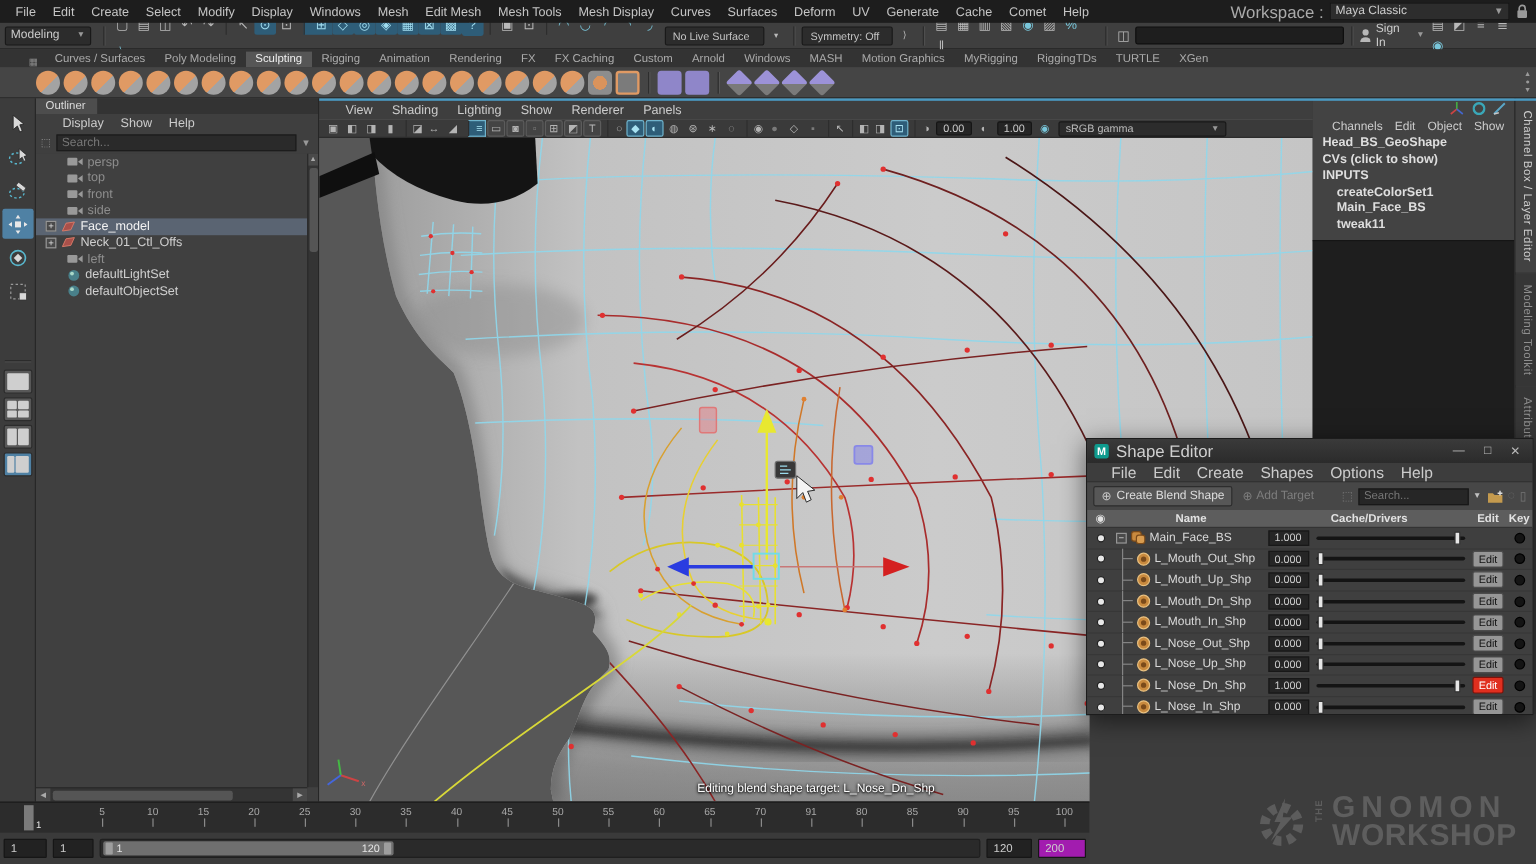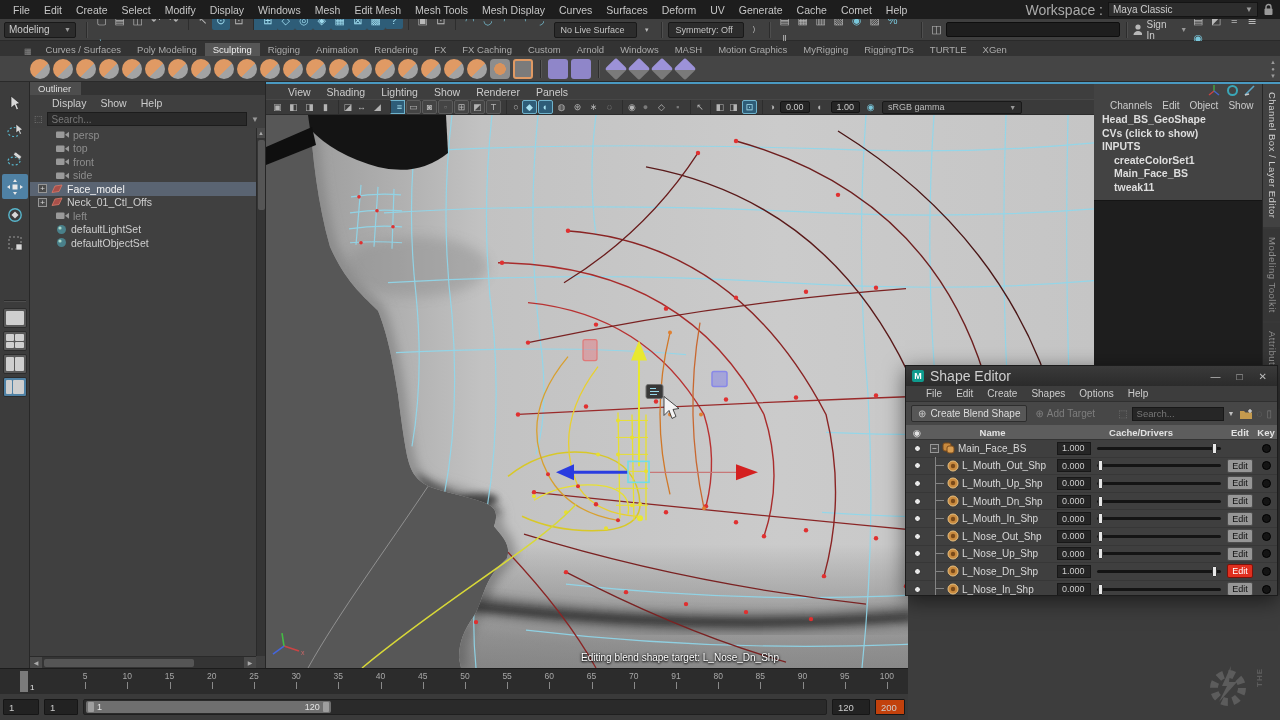--- a/index.html
+++ b/index.html
@@ -102,21 +102,21 @@
   #rightstrip{position:absolute;left:1262px;top:82px;width:18px;height:586px;background:#383838;border-left:1px solid #262626;display:flex;flex-direction:column;gap:2px;padding-top:2px}
   .vtab{writing-mode:vertical-rl;font-size:9.5px;color:#8f8f8f;background:#363636;padding:8px 2px;text-align:center;letter-spacing:.5px}
   .vtab.active{background:#424242;color:#cfcfcf}
   
   #shape-editor{position:absolute;left:905px;top:365px;width:373px;height:231px;background:#424242;border:1px solid #1c1c1c;box-shadow:0 5px 20px rgba(0,0,0,.55);z-index:6;display:flex;flex-direction:column}
   #se-title{height:20px;background:linear-gradient(#3a3a3a,#2b2b2b);display:flex;align-items:center;padding:0 6px;gap:6px}
   #se-title .ttl{font-size:14px;color:#cfcfcf}
   #se-winbtns{margin-left:auto;display:flex;gap:16px;color:#bbb;font-size:10px;padding-right:4px}
   #se-mayaicon{width:12px;height:12px;background:#0f9b8e;border-radius:2px;color:#fff;font-size:9px;font-weight:bold;display:flex;align-items:center;justify-content:center}
   #se-menus{height:16px;background:#3d3d3d;border-bottom:1px solid #303030;display:flex;align-items:center;padding-left:6px}
-  #se-menus span{padding:0 7px;font-size:10px;color:#ccc}
+  #se-menus span{padding:0 7px;font-size:13px;color:#ccc}
   #se-toolbar{height:23px;background:#474747;display:flex;align-items:center;padding:0 5px;gap:4px}
   #se-cbs-btn{height:17px;background:#575757;border:1px solid #2d2d2d;border-radius:2px;display:flex;align-items:center;gap:4px;padding:0 6px;font-size:10px;color:#ddd}
   #se-addtgt{display:flex;align-items:center;gap:3px;font-size:10px;color:#7e7e7e;padding:0 4px}
   #se-search{width:92px;height:14px;background:#262626;border:1px solid #181818;color:#bbb;font-size:9.5px;padding:0 4px;outline:none;font-family:inherit}
   #se-search::placeholder{color:#777}
   .se-tb-ic{color:#c0c0c0;font-size:10px}
   .se-tb-ic.dim{color:#767676}
   #se-header{height:15px;background:#5d5d5d;display:flex;align-items:center;font-size:9.5px;font-weight:bold;color:#e2e2e2;border-bottom:1px solid #333}
   .seh-eye{width:22px;text-align:center;font-weight:normal}
   .seh-name{flex:1;text-align:center}
@@ -1110,24 +1110,28 @@
           <span class="h"></span>
           <span class="lab">1</span>
         </span>
       <span class="labwrap">
           <span class="lab">120</span>
           <span class="h"></span>
         </span>
     </div>
   </div>
   <span class="tfield" style="width:38px">120</span>
-  <span class="tfield" style="width:30px;background:#c2410c">200</span>
+  <span class="tfield" style="width:40px;background:#a21caf">200</span>
 </div>
 
 <div id="gnomon">
   <div id="gn-logo">
     <svg width="42" height="44">
       <circle cx="21" cy="24" r="14" fill="none" stroke="#5c5c5c" stroke-width="8" stroke-dasharray="6 5"></circle>
       <polygon points="24,2 15,22 20,22 12,38 30,18 22,18" fill="#5c5c5c"></polygon>
     </svg>
     <span id="gn-the">THE</span>
+    <span style="display:flex;flex-direction:column">
+      <span class="gn-line">GNOMON</span>
+      <span class="gn-line l2">WORKSHOP</span>
+    </span>
   </div>
 </div>
 
 </body></html>

